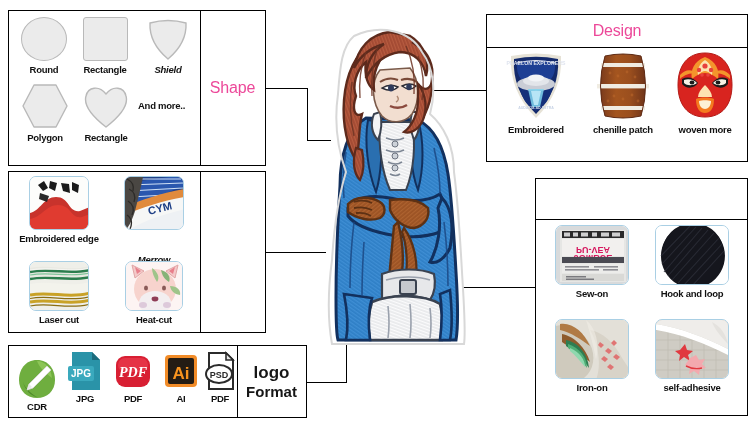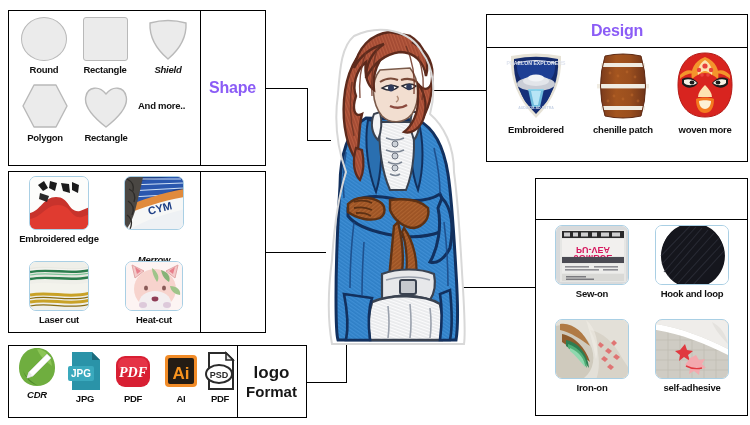--- a/index.html
+++ b/index.html
@@ -10,21 +10,21 @@
   }
   .stage{position:absolute;left:0;top:0;width:750px;height:425px;}
 
   
   .panel{position:absolute;border:1px solid #000;background:#fff;box-sizing:border-box;}
   .vdiv{position:absolute;top:0;bottom:0;width:1px;background:#000;}
   .hdiv{position:absolute;left:0;right:0;height:1px;background:#000;}
 
   .cat-label{
     position:absolute;display:flex;align-items:center;justify-content:center;
-    font-weight:bold;color:#8b5cf6;letter-spacing:-0.2px;text-align:center;
+    font-weight:normal;color:#ec4899;letter-spacing:-0.2px;text-align:center;
   }
   .cell{position:absolute;text-align:center;}
   .cap{
     font-size:9.5px;font-weight:bold;color:#111;line-height:11px;
     letter-spacing:-0.25px;white-space:nowrap;
   }
   .cap.wrap{white-space:normal;}
 
   
   .shp{background:#ebebeb;border:1px solid #b9b9b9;box-sizing:border-box;}
@@ -221,21 +221,21 @@
         </div>
       </div>
       <div class="cap">Heat-cut</div>
     </div>
 
   </div>
 
   <div class="panel" style="left:8px;top:345px;width:299px;height:73px;">
     <div class="vdiv" style="left:228px;"></div>
 
-    <div class="cell" style="left:4px;top:0;width:48px;font-style:italic;">
+    <div class="cell" style="left:4px;top:12px;width:48px;">
       <div style="width:40px;height:42px;margin:0 auto 1px;">
         <svg viewBox="0 0 40 42" width="40" height="42" aria-hidden="true">
           <path d="M20 2 C32 2 38 12 38 22 C38 33 30 40 20 40 C10 40 2 33 2 22 C2 12 8 2 20 2 Z" fill="#6fae3f"></path>
           <path d="M20 3 C29 3 34 11 35 20 C28 15 22 9 20 3 Z" fill="#8cc556"></path>
           <path d="M6 24 C8 32 14 38 20 39 C13 35 8 30 6 24 Z" fill="#4e8a2b"></path>
           <path d="M30 8 L34 12 L16 30 L10 32 L12 26 Z" fill="#ffffff" stroke="#d7d7d7" stroke-width="0.8"></path>
           <path d="M10 32 L12 26 L15 29 Z" fill="#e8e8e8"></path>
         </svg>
       </div>
       <div class="cap">CDR</div>

